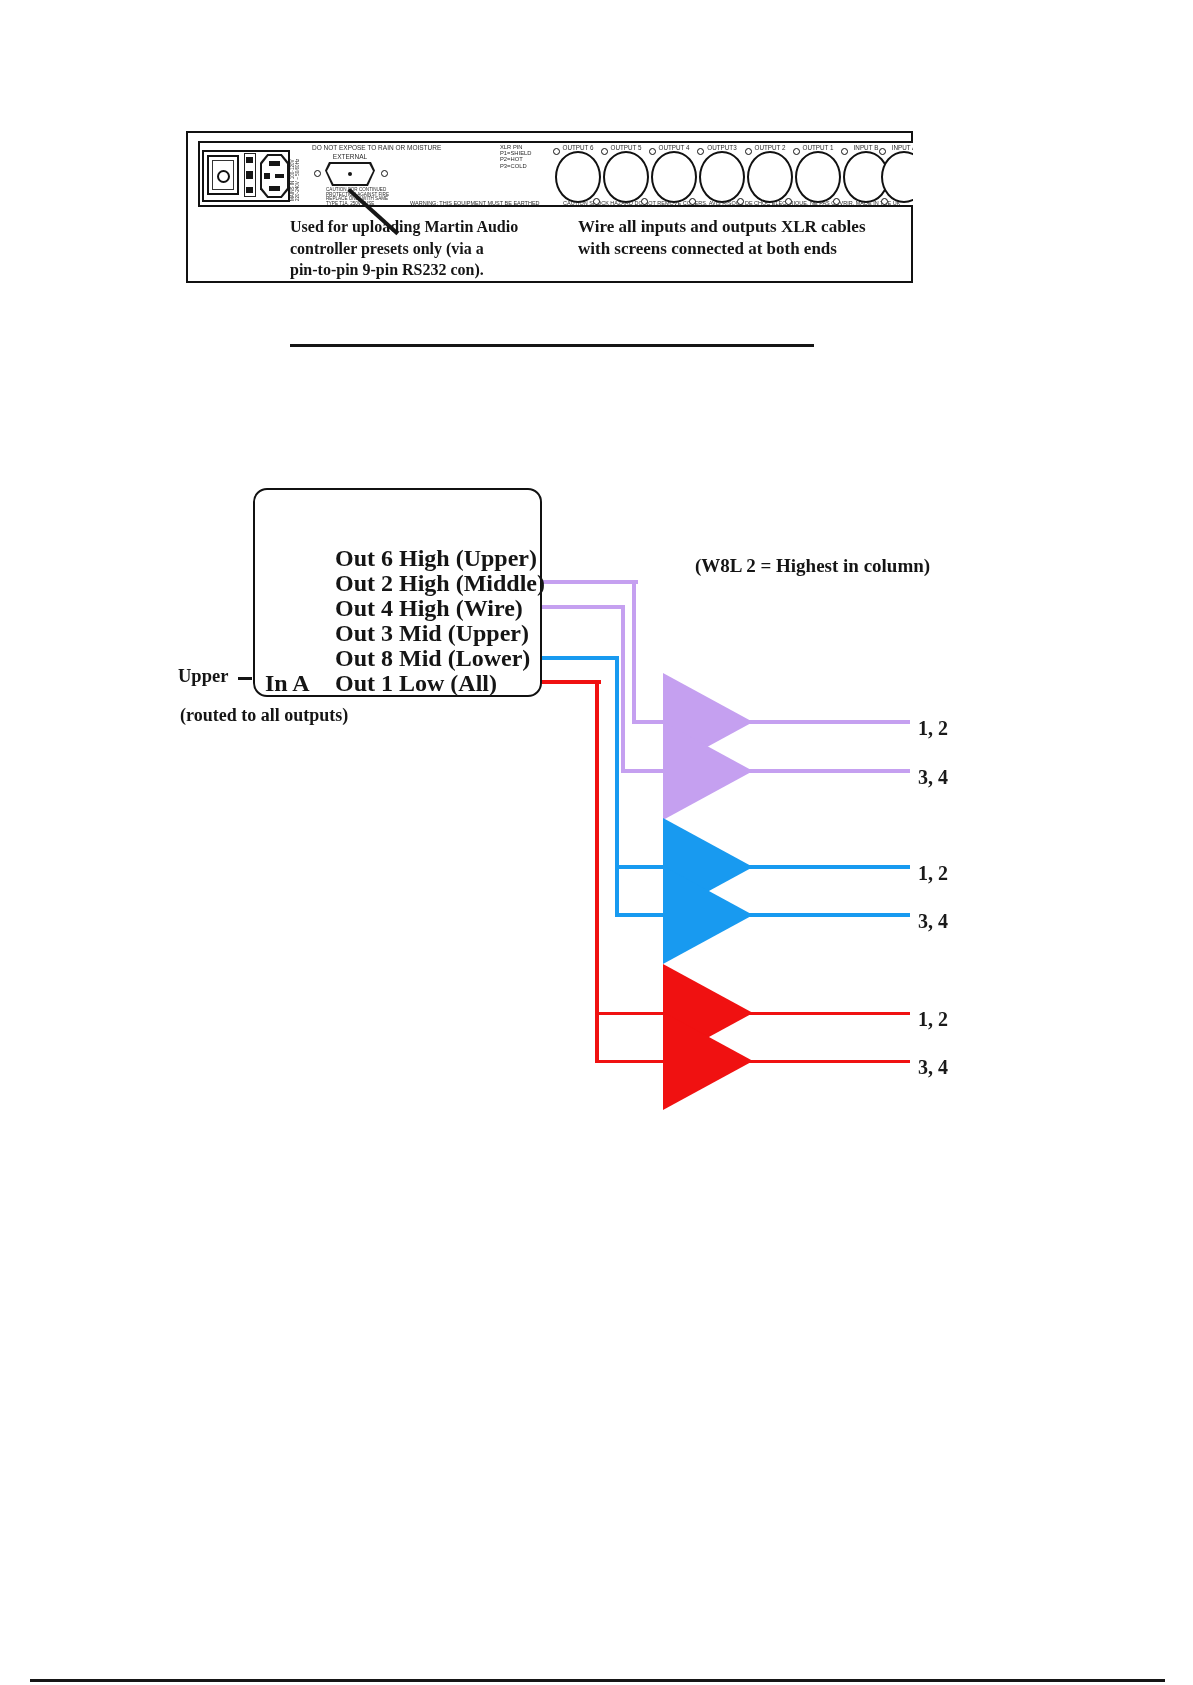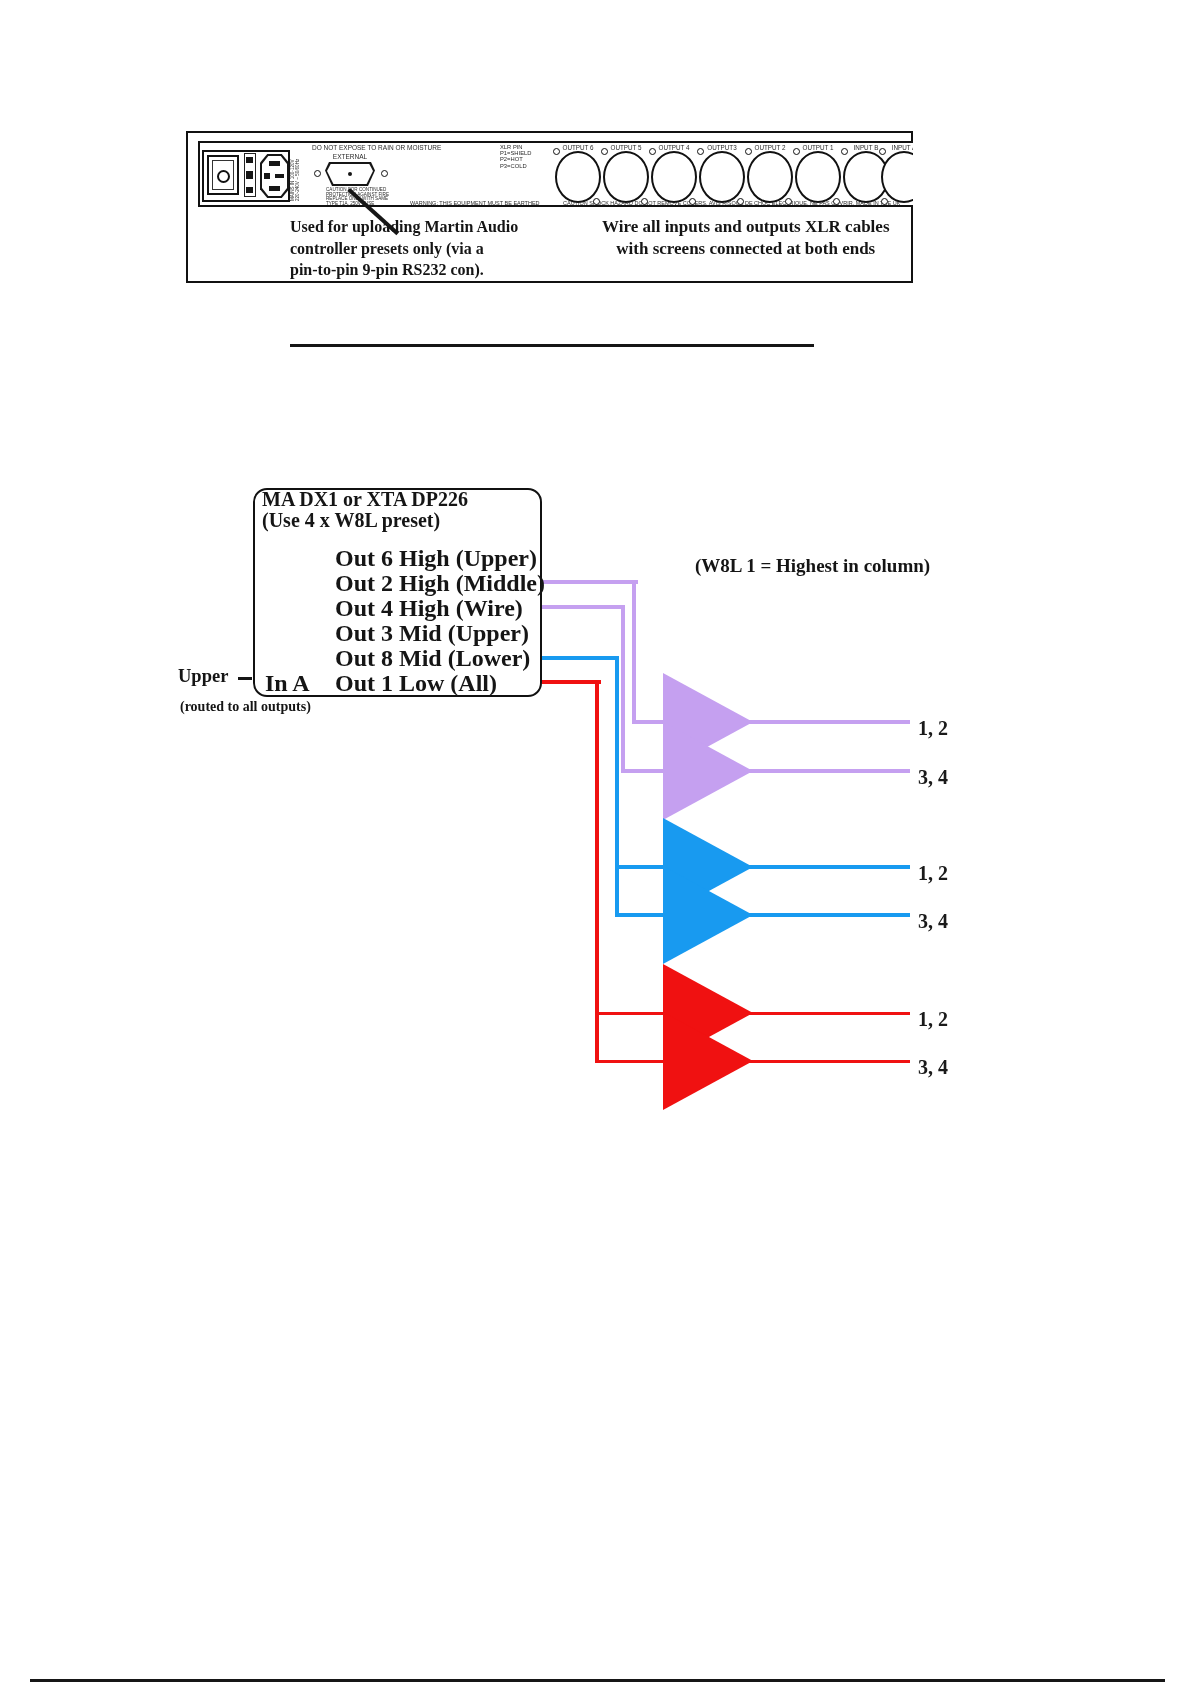--- a/index.html
+++ b/index.html
@@ -134,21 +134,21 @@
     </div>
   </div>
 
   <div class="abs ink" style="left:350px;top:188px;width:66px;height:3.5px;transform:rotate(42deg);transform-origin:left top;"></div>
 
   <div class="abs serifb" style="left:290px;top:216px;font-size:16px;line-height:21.5px;">
     <div>Used for uploading Martin Audio</div>
     <div>controller presets only (via a</div>
     <div>pin-to-pin 9-pin RS232 con).</div>
   </div>
-  <div class="abs serifb" style="left:602px;top:216px;font-size:17px;line-height:21.5px;text-align:center;">
+  <div class="abs serifb" style="left:578px;top:216px;font-size:17px;line-height:21.5px;">
     <div>Wire all inputs and outputs XLR cables</div>
     <div>with screens connected at both ends</div>
   </div>
 
   <div class="abs ink" style="left:290px;top:344px;width:524px;height:2.5px;"></div>
 
   <div class="abs" id="figure">
 
     <div class="abs wire-high" style="left:372px;top:125px;width:96px;height:4px;"></div>
     <div class="abs wire-high" style="left:462px;top:125px;width:4px;height:144px;"></div>
@@ -175,24 +175,20 @@
     <div class="abs cab wire-low" style="left:493px;top:557px;"></div>
 
     <div class="abs cab-label" style="left:748px;top:254px;">1, 2</div>
     <div class="abs cab-label" style="left:748px;top:303px;">3, 4</div>
     <div class="abs cab-label" style="left:748px;top:399px;">1, 2</div>
     <div class="abs cab-label" style="left:748px;top:447px;">3, 4</div>
     <div class="abs cab-label" style="left:748px;top:545px;">1, 2</div>
     <div class="abs cab-label" style="left:748px;top:593px;">3, 4</div>
 
     <div class="abs" style="left:83px;top:33px;width:289px;height:209px;border:2.5px solid #111;border-radius:14px;box-sizing:border-box;background:#fff;"></div>
-    <div class="abs serifb" style="left:92px;top:34px;font-size:20px;line-height:21px;white-space:nowrap;">
-      <div>MA DX1 or XTA DP226</div>
-      <div>(Use 4 x W8L preset)</div>
-    </div>
 
     <div class="abs serifb rowtxt" style="left:165px;top:90px;">
       <span class="port">Out 6</span><span>High (Upper)</span>
     </div>
     <div class="abs serifb rowtxt" style="left:165px;top:115px;">
       <span class="port">Out 2</span><span>High (Middle)</span>
     </div>
     <div class="abs serifb rowtxt" style="left:165px;top:140px;">
       <span class="port">Out 4</span><span>High (Wire)</span>
     </div>
@@ -204,19 +200,19 @@
     </div>
     <div class="abs serifb rowtxt" style="left:165px;top:215px;">
       <span class="port">Out 1</span><span>Low (All)</span>
     </div>
 
     <div class="abs serifb rowtxt" style="left:95px;top:215px;">In A</div>
 
     <div class="abs serifb" style="left:8px;top:211px;font-size:18.5px;">Upper</div>
     <div class="abs ink" style="left:68px;top:222px;width:14px;height:2.5px;"></div>
 
-    <div class="abs serifb" style="left:10px;top:244px;font-size:14px;white-space:nowrap;">(routed to all outputs)</div>
-    <div class="abs serifb" style="left:525px;top:100px;font-size:19px;white-space:nowrap;">(W8L 1 = Highest in column)</div>
+    <div class="abs serifb" style="left:10px;top:250px;font-size:18px;white-space:nowrap;">(routed to all outputs)</div>
+    <div class="abs serifb" style="left:525px;top:100px;font-size:19px;white-space:nowrap;">(W8L 2 = Highest in column)</div>
   </div>
 
   <div class="abs ink" style="left:30px;top:1679px;width:1135px;height:2.5px;"></div>
 
 </div>
 
 </body></html>

